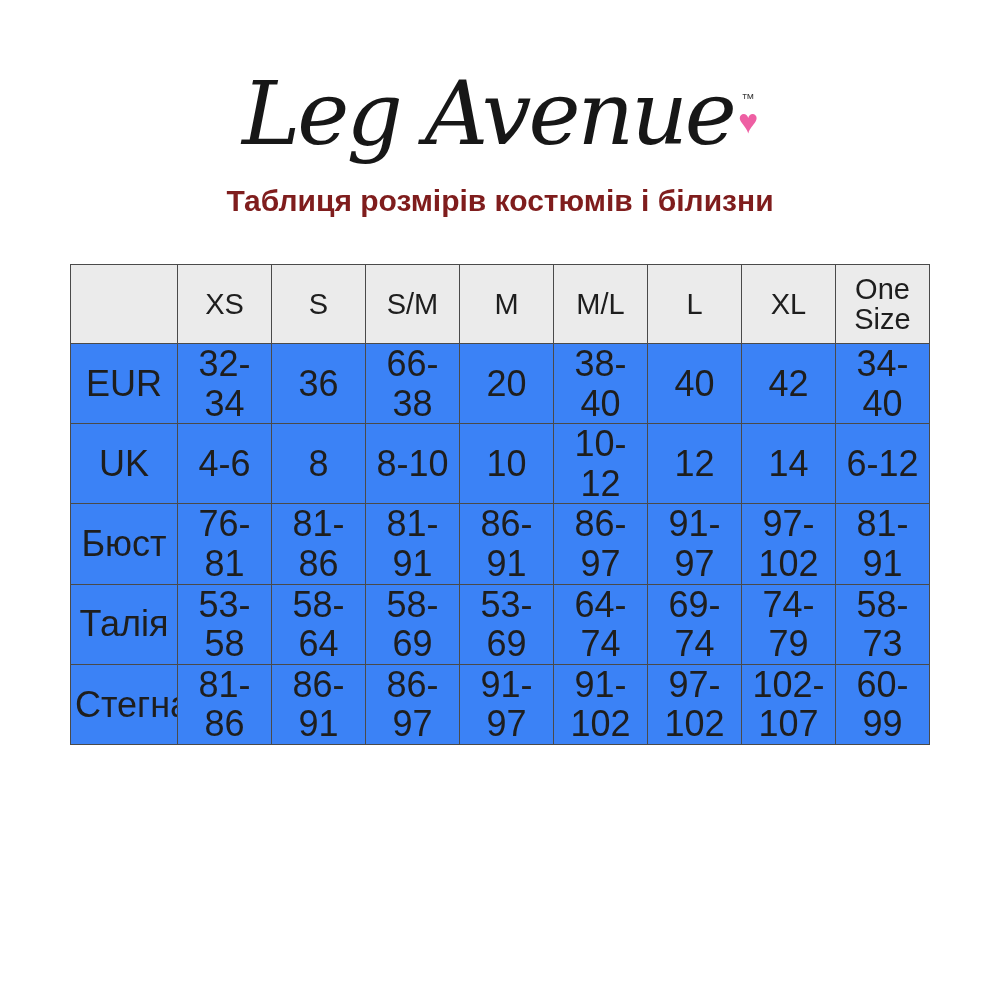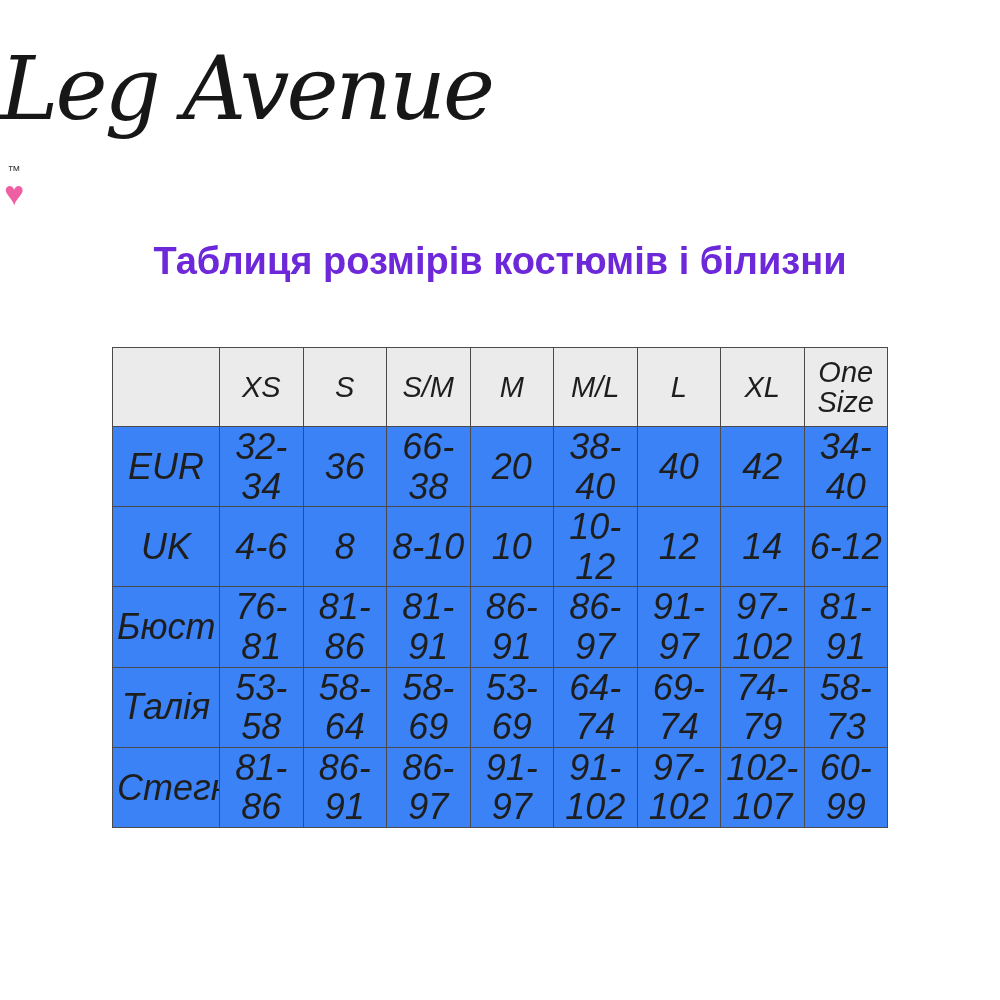--- a/index.html
+++ b/index.html
@@ -17,21 +17,20 @@
     background: #ffffff;
     position: relative;
   }
   
   .logo-wrap {
     display: flex;
     justify-content: center;
     align-items: flex-start;
     padding-top: 66px;
     height: 118px;
-    flex-direction: column;
   }
   .logo-text {
     font-family: "DejaVu Serif", serif;
     font-style: italic;
     font-size: 88px;
     line-height: 1.1;
     color: #171717;
     letter-spacing: -3px;
     white-space: nowrap;
   }
@@ -49,33 +48,31 @@
     letter-spacing: 0;
   }
   .heart {
     color: #ee5fa3;
     font-size: 34px;
     line-height: 0.95;
   }
   
   .title {
     text-align: center;
-    font-size: 38px;
+    font-size: 30px;
     font-weight: bold;
-    color: #6d28d9;
-    margin-top: 56px;
+    color: #7f1d1d;
     letter-spacing: 0;
   }
   
   table.size-table {
     border-collapse: collapse;
     table-layout: fixed;
-    width: 776px;
-    margin: 64px auto 0 auto;
-    font-style: italic;
+    width: 860px;
+    margin: 46px auto 0 auto;
   }
   .size-table th, .size-table td {
     border: 1.5px solid #4a4a4a;
     text-align: center;
     vertical-align: middle;
     font-weight: normal;
     color: #1e1e1e;
     padding: 0 4px;
     box-sizing: border-box;
     overflow: hidden;

